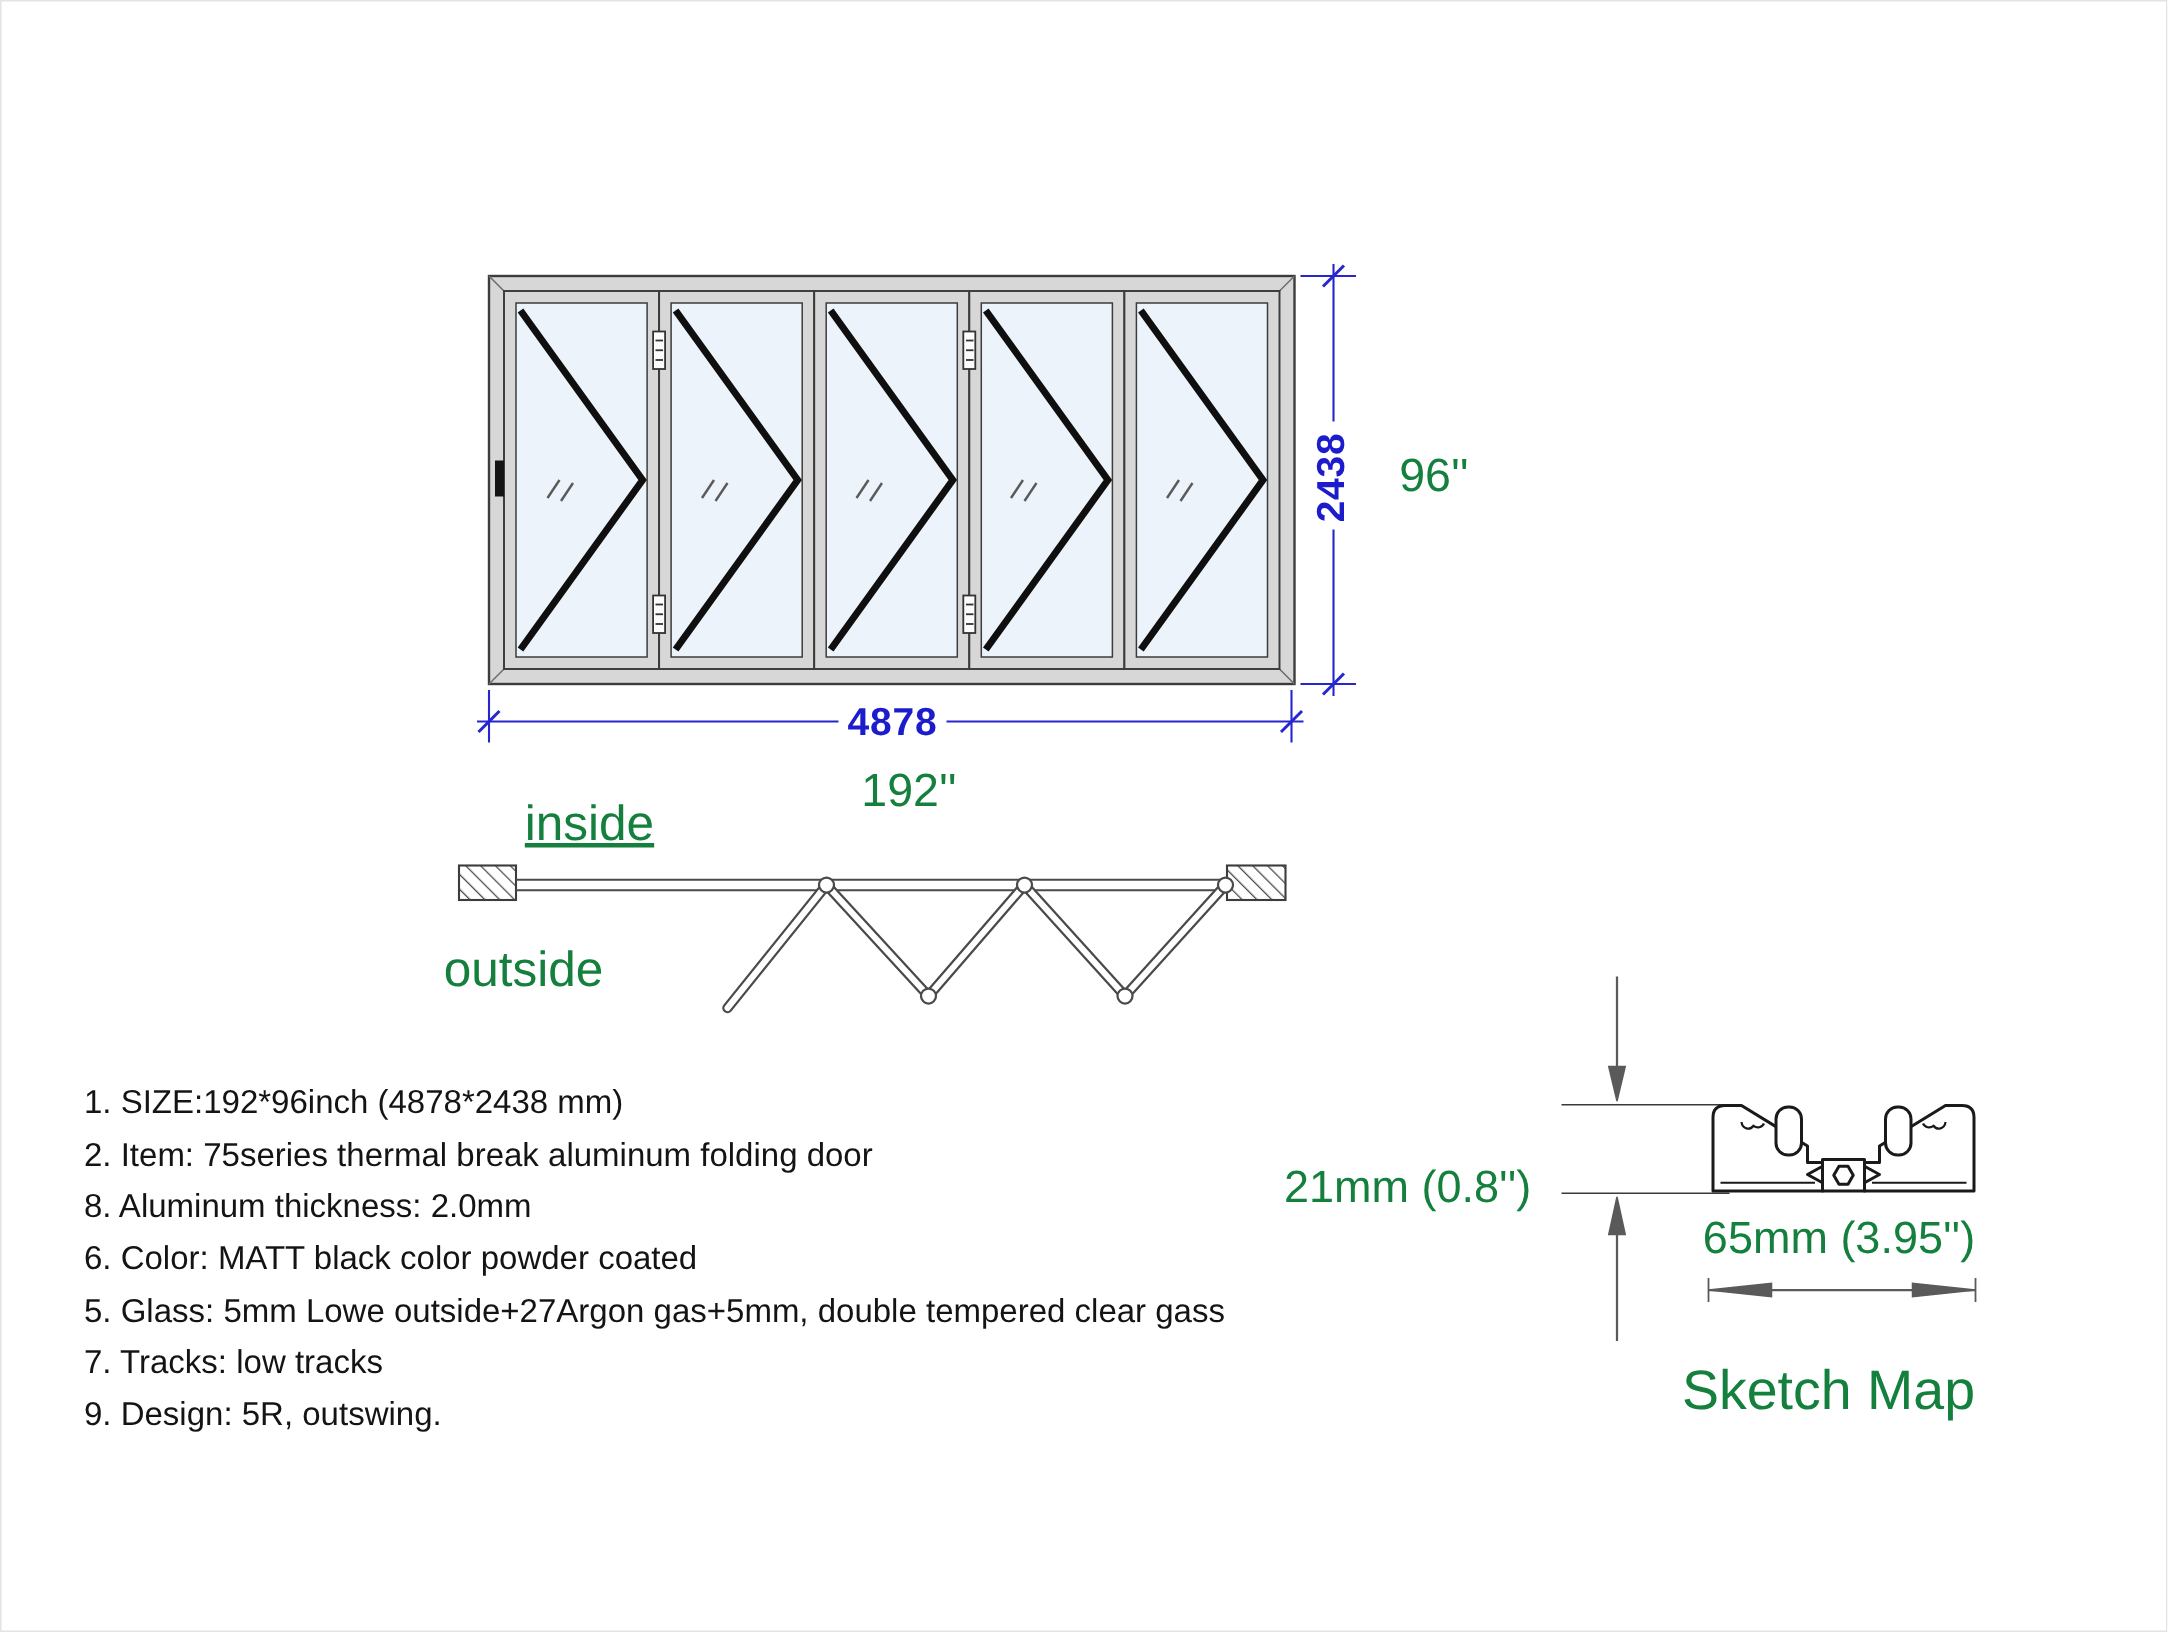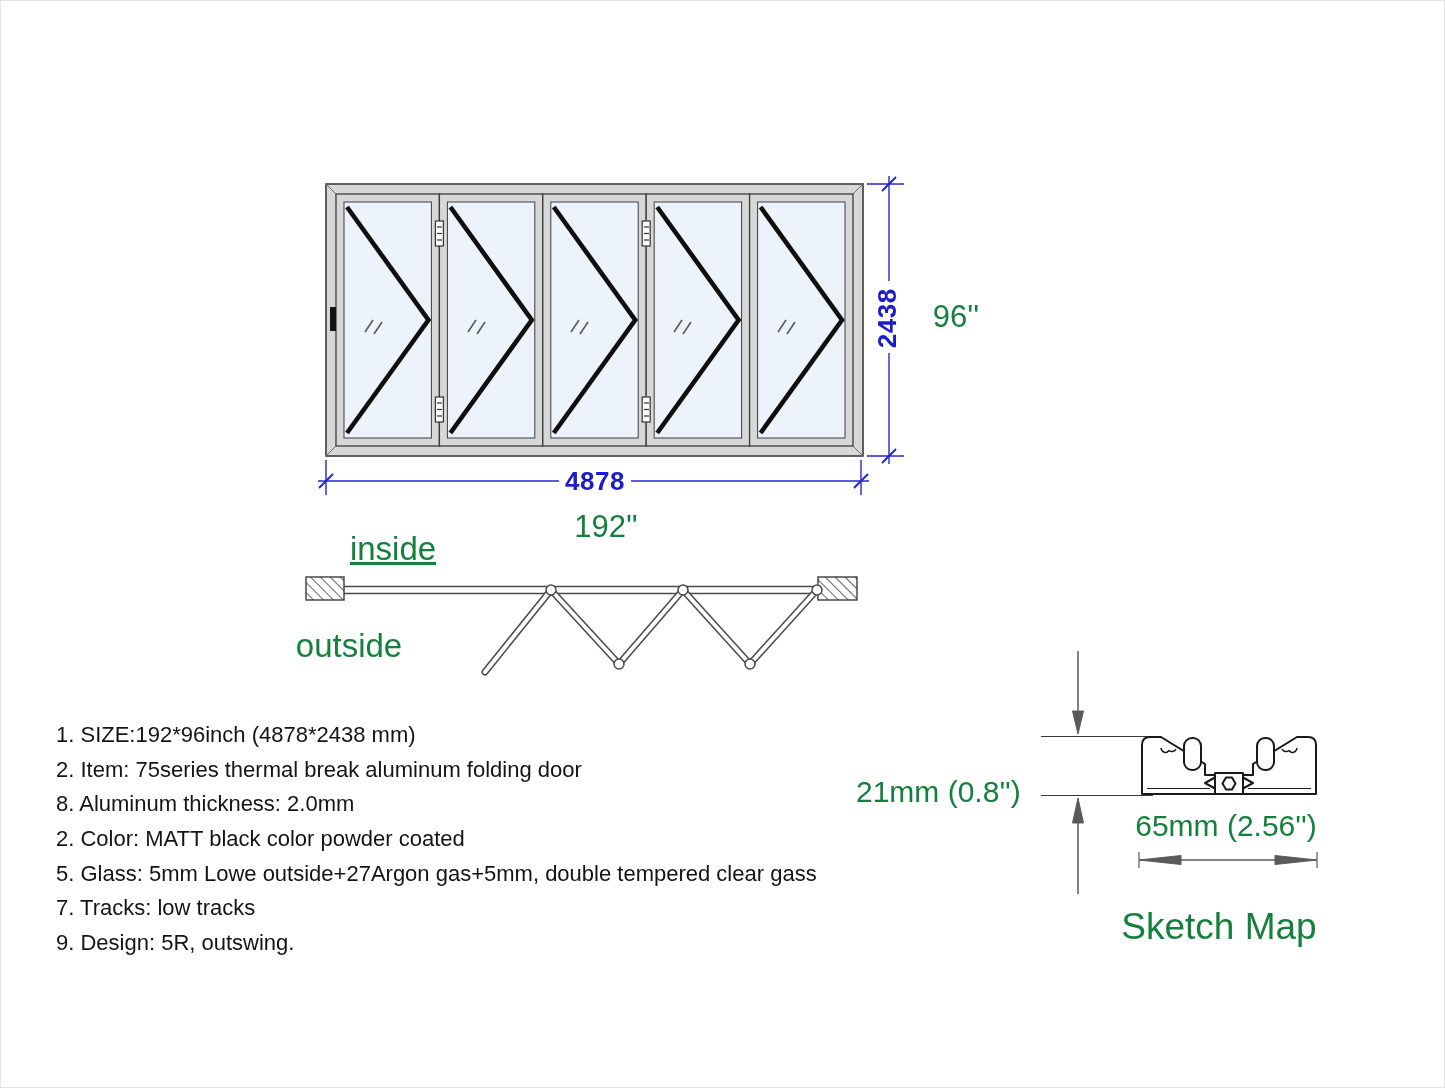--- a/index.html
+++ b/index.html
@@ -239,25 +239,25 @@
   <div class="label inch lbl-center" style="left:545px; top:509px; width:120px;">192''</div>
 
   <div class="label side-label lbl-center" style="left:332px; top:530px; width:120px;text-decoration:underline;">inside</div>
 
   <div class="label side-label lbl-center" style="left:283px; top:627px; width:130px;">outside</div>
 
   <div class="specs">
     <div class="spec-line">1. SIZE:192*96inch (4878*2438 mm)</div>
     <div class="spec-line">2. Item: 75series thermal break aluminum folding door</div>
     <div class="spec-line">8. Aluminum thickness: 2.0mm</div>
-    <div class="spec-line">2. Color: MATT black color powder coated</div>
+    <div class="spec-line">6. Color: MATT black color powder coated</div>
     <div class="spec-line">5. Glass: 5mm Lowe outside+27Argon gas+5mm, double tempered clear gass</div>
     <div class="spec-line">7. Tracks: low tracks</div>
     <div class="spec-line">9. Design: 5R, outswing.</div>
   </div>
 
   <div class="label sketch-dim" style="left:855px; top:742px; width:200px; margin-top:32px;">21mm (0.8'')</div>
 
-  <div class="label sketch-dim lbl-center" style="left:1105px; top:808px; width:240px;">65mm (2.56'')</div>
+  <div class="label sketch-dim lbl-center" style="left:1105px; top:808px; width:240px;">65mm (3.95'')</div>
 
   <div class="label sketch-title lbl-center" style="left:1118px; top:906px; width:200px;">Sketch Map</div>
 
 </div>
 
 </body></html>

